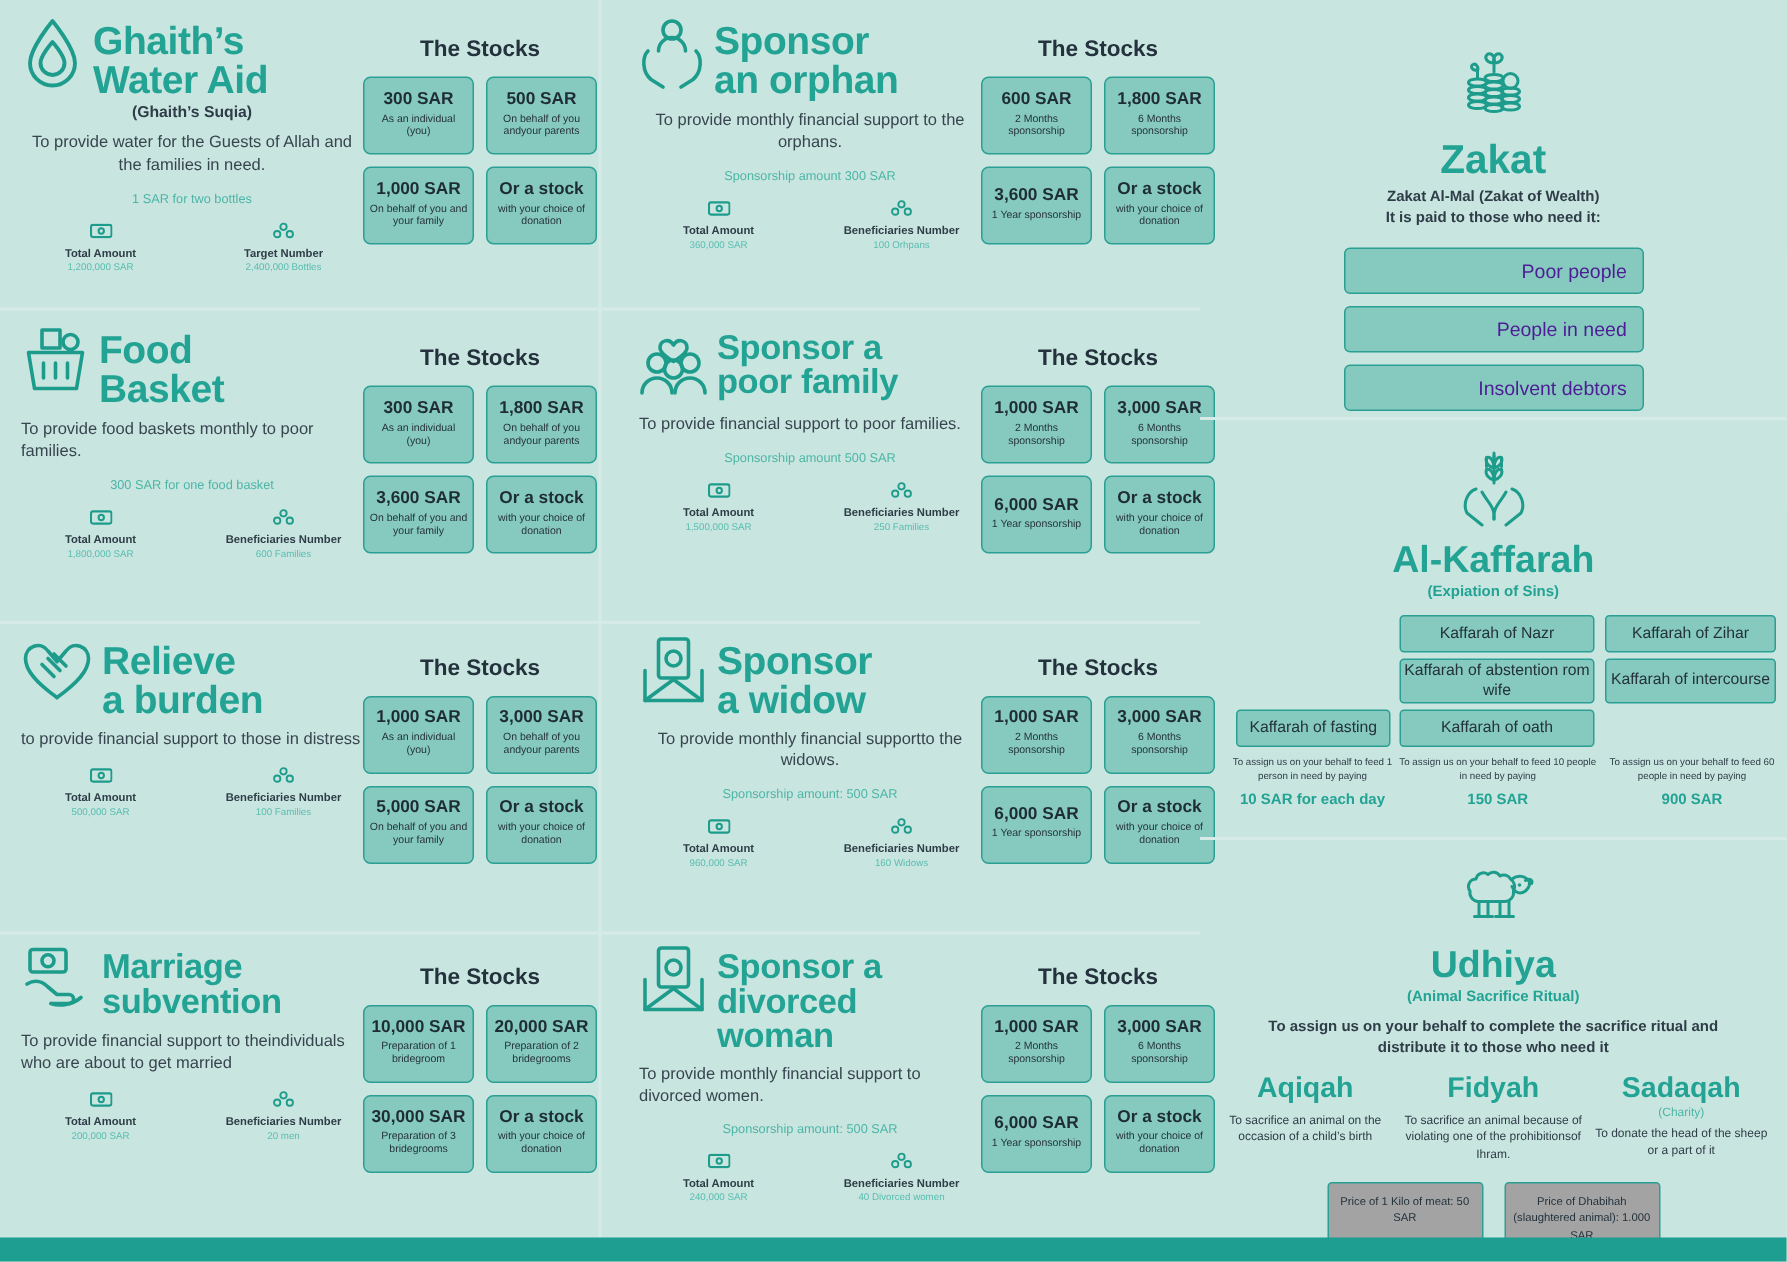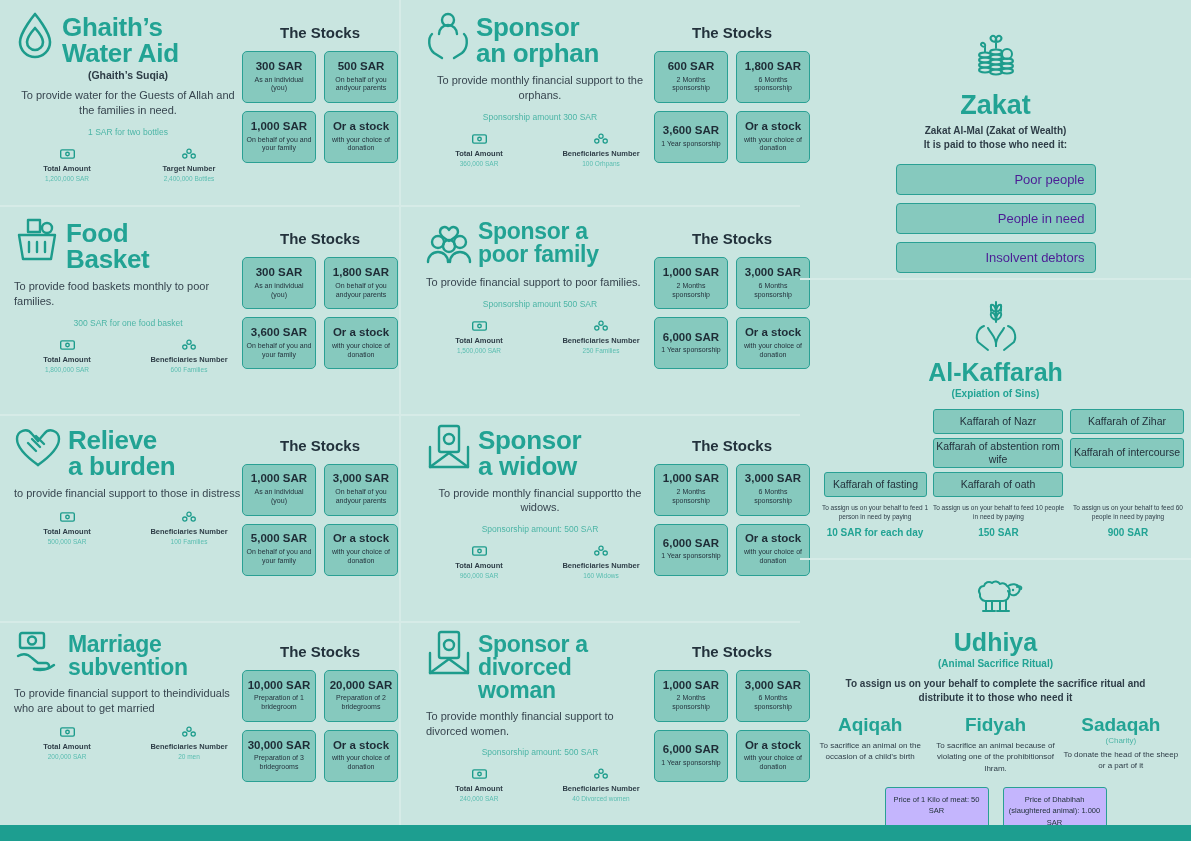--- a/index.html
+++ b/index.html
@@ -82,21 +82,21 @@
   .kcap{ position:absolute; font-size:6.5px; color:#2e3d47; text-align:center; line-height:1.45; }
   .kprice{ position:absolute; font-size:10px; font-weight:700; color:#22a394; text-align:center; }
 
   .ud-cols{ display:flex; gap:6px; margin-top:10px; width:370px; justify-content:center; }
   .ud-col{ width:120px; text-align:center; }
   .ud-name{ color:#22a394; font-size:19px; font-weight:700; line-height:1.1; }
   .ud-charity{ color:#4cb5a6; font-size:8px; }
   .ud-txt{ font-size:8px; color:#2e3d47; line-height:1.45; margin-top:4px; }
   .ud-prices{ display:flex; gap:14px; margin-top:12px; }
   .ud-price{
-    background:#c4b5fd; border:1.4px solid #2aa094; border-radius:3px;
+    background:#a3a3a3; border:1.4px solid #2aa094; border-radius:3px;
     width:104px; padding:6px 4px; text-align:center; font-size:7.5px;
     color:#23323c; line-height:1.55;
   }
 
   .footer-bar{ position:absolute; left:0; top:825px; width:1191px; height:16px; background:#1d9e90; }
 </style>
 </head>
 <body>
 
 <div id="root">

